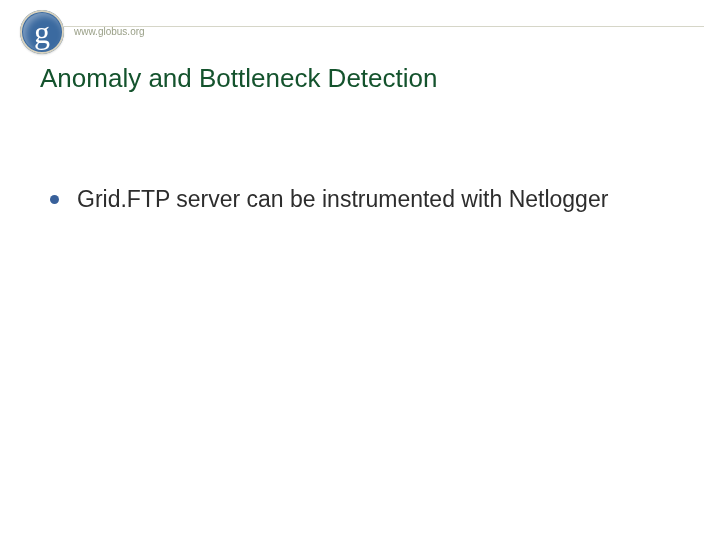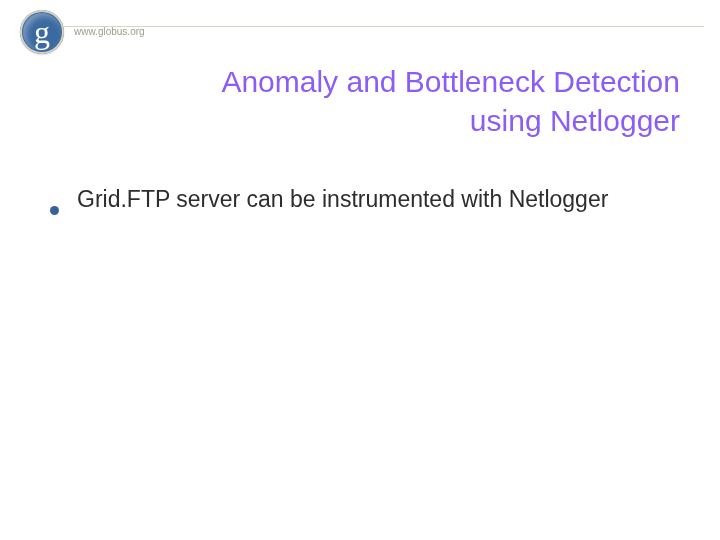--- a/index.html
+++ b/index.html
@@ -65,36 +65,36 @@
     left: 64px;
     width: 640px;
     height: 1px;
     background: #d6d6c8;
   }
   .title {
     position: absolute;
     top: 62px;
     left: 0;
     right: 0;
-    text-align: right;
-    color: #8b5cf6;
-    font-size: 30px;
+    text-align: left;
+    color: #14532d;
+    font-size: 26px;
     line-height: 1.3;
     font-weight: normal;
     padding: 0 40px;
   }
   .bullets {
     position: absolute;
     top: 185px;
     left: 50px;
     right: 40px;
   }
   .bullet {
     display: flex;
-    align-items: flex-end;
+    align-items: flex-start;
     color: #2d2d2d;
     font-size: 23px;
     line-height: 1.3;
     margin-bottom: 22px;
   }
   .dot {
     width: 9px;
     height: 9px;
     border-radius: 50%;
     background: #38609a;
@@ -113,21 +113,20 @@
 
 <div class="logo">
   <div class="logo-g">g</div>
   <div class="logo-text">
     <div class="line2">www.globus.org</div>
   </div>
 </div>
 
 <div class="title">
   <span>Anomaly and Bottleneck Detection</span><br>
-  <span>using Netlogger</span>
 </div>
 
 <div class="bullets">
   <div class="bullet">
     <div class="dot"></div>
     <div class="bullet-text">Grid.FTP server can be instrumented with Netlogger</div>
   </div>
 </div>
 
 </body></html>

